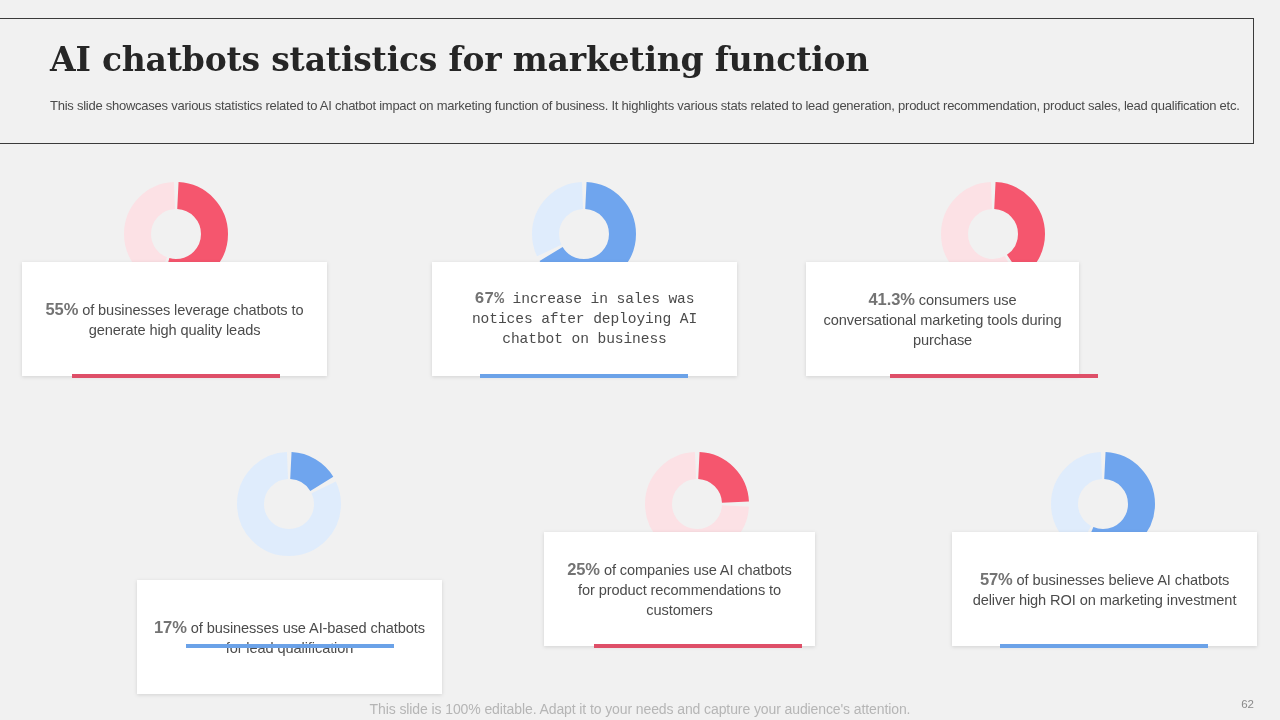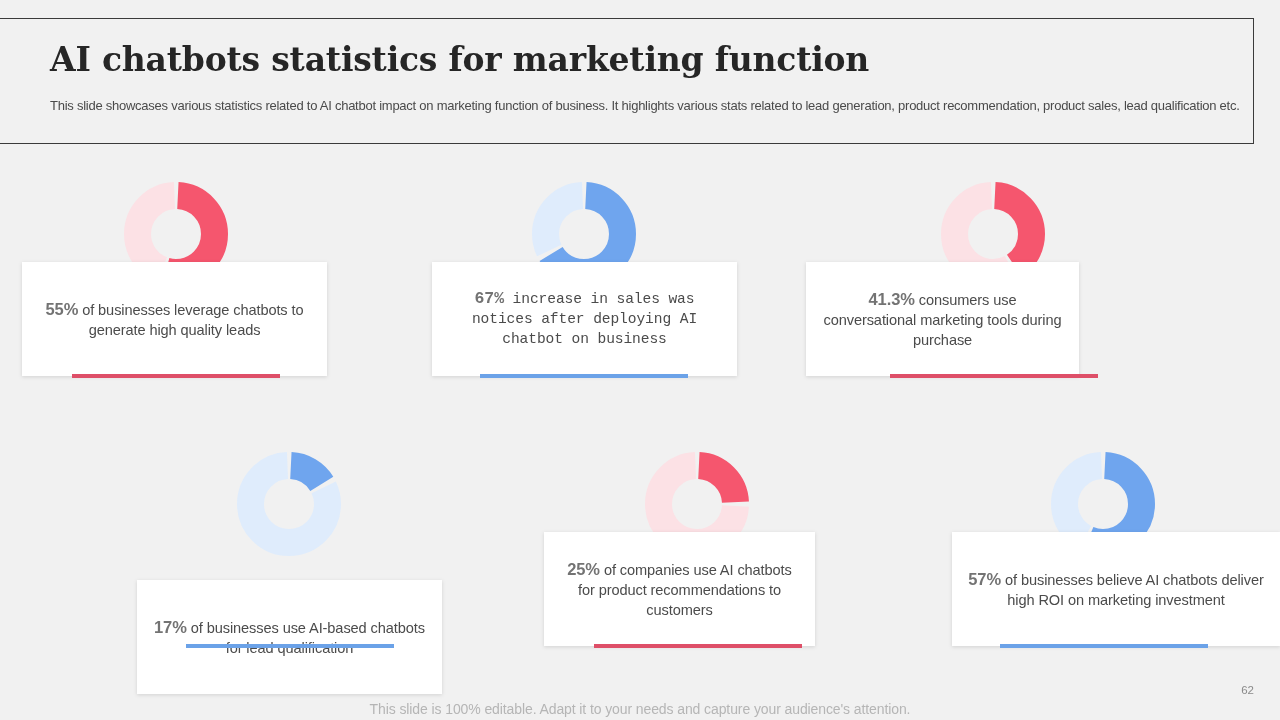--- a/index.html
+++ b/index.html
@@ -84,21 +84,21 @@
   #footer-note {
     position: absolute;
     left: 0; right: 0; top: 701px;
     text-align: center;
     font-size: 14px;
     color: #b5b5b5;
     letter-spacing: -0.1px;
   }
   #page-number {
     position: absolute;
-    right: 26px; top: 684px;
+    right: 26px; top: 698px;
     font-size: 11.5px;
     color: #8a8a8a;
   }
 </style>
 </head>
 <body>
 
 <div id="slide">
 
   <div id="header-box"></div>
@@ -179,21 +179,21 @@
       </div>
       <div class="stat-block">
         <div class="donut-wrap" style="left: 1051px; top: 452px;">
   <svg viewBox="0 0 104 104">
     <g transform="rotate(-90 52 52)">
       <circle cx="52" cy="52" r="38.5" fill="none" stroke="#6fa5ee" stroke-width="27" stroke-dasharray="134.0140594168334 107.88857490958068" stroke-dashoffset="-1.9352210746113128"></circle>
       <circle cx="52" cy="52" r="38.5" fill="none" stroke="#dfecfc" stroke-width="27" stroke-dasharray="100.14769061113542 141.75494371527867" stroke-dashoffset="-139.81972264066732"></circle>
     </g>
   </svg>
         </div>
-        <div class="stat-card" style="left: 952px; top: 532px; width: 328px; height: 114px;">
+        <div class="stat-card" style="left: 952px; top: 532px; width: 305px; height: 114px;">
           <div class="stat-text"><span class="pct">57%</span><span> of businesses believe AI chatbots deliver high ROI on marketing investment</span></div>
         </div>
         <div class="accent-bar" style="left: 1000px; top: 644px; width: 208px; background: rgb(107, 162, 232);"></div>
       </div>
     </div>
 
   <div id="footer-note">This slide is 100% editable. Adapt it to your needs and capture your audience's attention.</div>
   <div id="page-number">62</div>
 
 </div>

